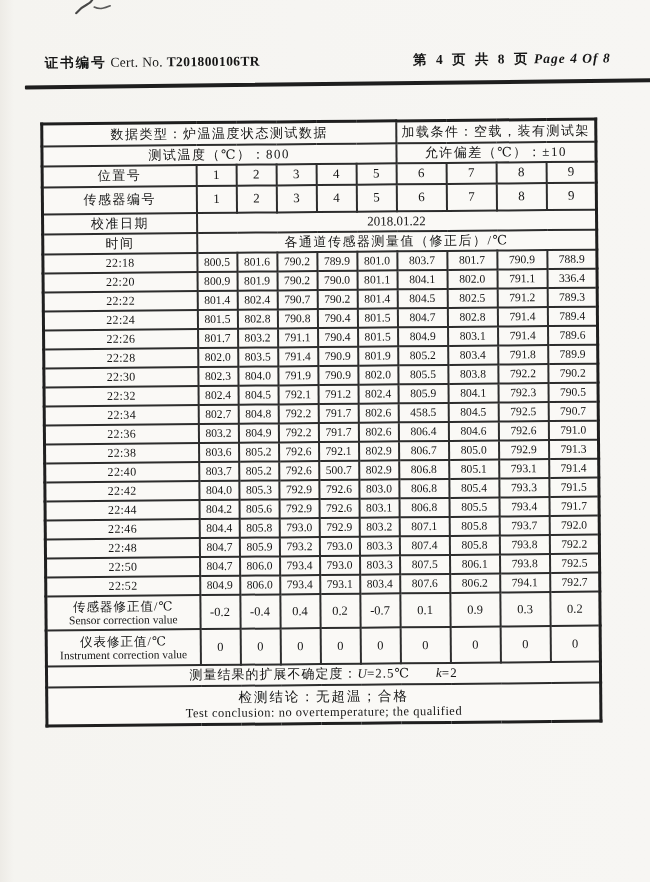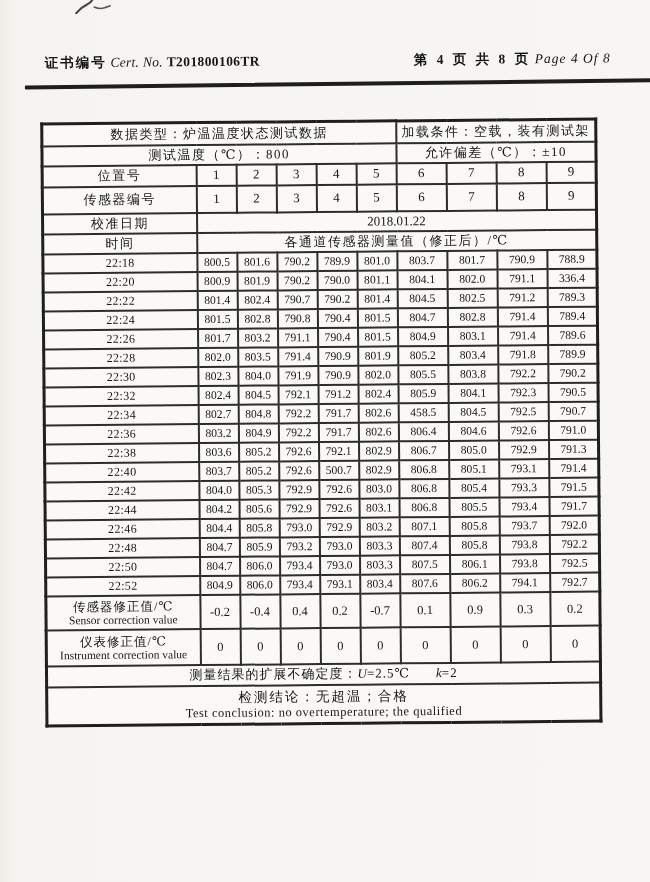--- a/index.html
+++ b/index.html
@@ -20,24 +20,24 @@
     transform-origin: 50% 50%;
   }
   .hand-mark { position: absolute; left: 76px; top: -3px; }
 
   .doc-header {
     position: absolute; top: 52px; left: 48px; right: 36px;
     display: flex; justify-content: space-between; align-items: baseline;
     font-size: 13.5px; letter-spacing: .3px;
   }
   .cert-cn { font-weight: bold; letter-spacing: 2px; margin-top: 20px; }
-  .it { font-style: italic; }
+  .it { }
   .cert-no { font-weight: bold; letter-spacing: .4px; }
   .page-cn { letter-spacing: 3px; font-weight: bold; }
-  .page-en { font-style: italic; font-weight: normal; letter-spacing: 1px; }
+  .page-en { font-style: italic; font-weight: bold; letter-spacing: 1px; }
 
   .head-rule {
     position: absolute; top: 82px; left: 28px; width: 627px; height: 4px;
     background: #1e1e1e; border-radius: 1px;
     transform: rotate(-0.15deg);
   }
 
   table.doc-table {
     position: absolute; left: 43px; top: 120px;
     width: 553px; table-layout: fixed;

